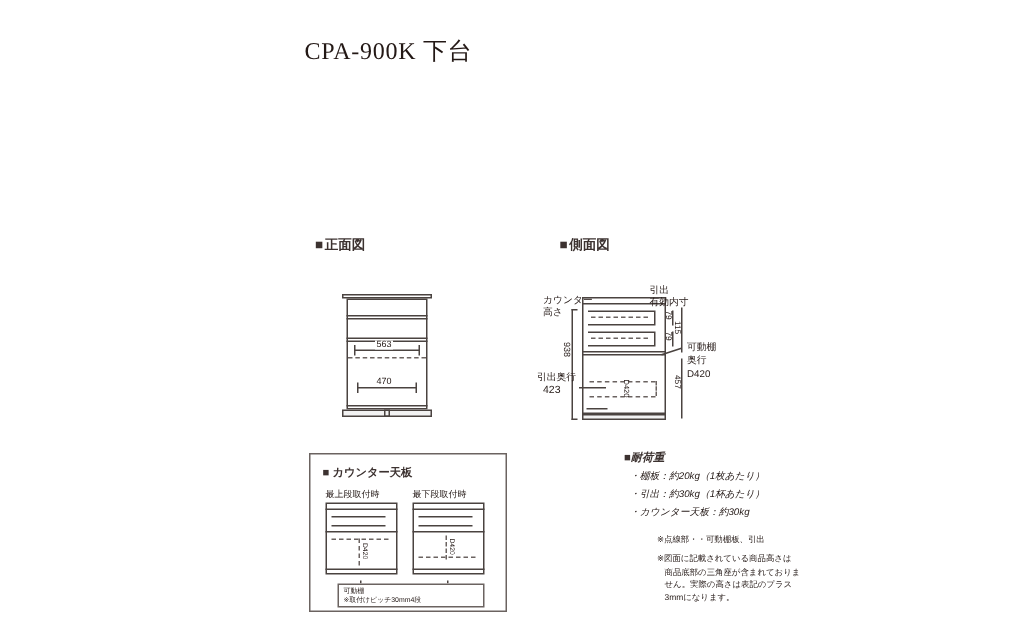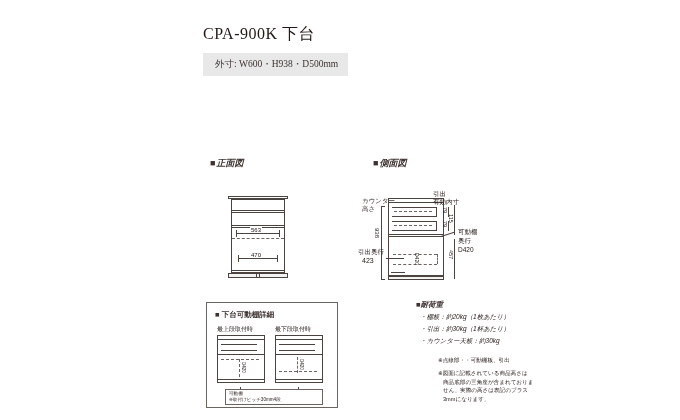--- a/index.html
+++ b/index.html
@@ -36,21 +36,20 @@
     white-space: nowrap;
   }
 
   
   .section-heading {
     position: absolute;
     font-size: 9px;
     font-weight: bold;
     color: #3c3230;
     white-space: nowrap;
-    font-style: italic;
   }
   #heading-front { left: 210px; top: 157px; }
   #heading-side  { left: 373px; top: 157px; }
   .sq { font-size: 9px; margin-right: 1px; }
 
   
   .line   { position: absolute; background: #4a4340; }
   .hline  { height: 1px; }
   .vline  { width: 1px; }
   .dash-h { position: absolute; height: 0; border-top: 1px dashed #6b6360; }
@@ -130,21 +129,20 @@
     font-size: 5.6px; line-height: 1.5; color: #231815;
   }
   #note-2 { margin-top: 5px; }
   .note-body { display: block; padding-left: 5px; }
 </style>
 </head>
 <body>
 
 <div id="title-block">
   <div id="product-title">CPA-900K 下台</div>
-  <div id="dimension-badge">外寸: W600・H938・D500mm</div>
 </div>
 
 <div class="section-heading" id="heading-front">
   <span class="sq">■</span><span>正面図</span>
 </div>
 <div class="section-heading" id="heading-side">
   <span class="sq">■</span><span>側面図</span>
 </div>
 
 <div id="front-view">
@@ -233,21 +231,21 @@
 <div class="line hline" style="left:441px; top:236px; width:14px; transform:rotate(-18deg); transform-origin:left center;"></div>
 <div class="lbl" style="left:458px; top:228px; line-height:1.35;">
   <div>可動棚</div>
   <div>奥行</div>
   <div>D420</div>
 </div>
 
 <div id="shelf-panel">
   <div id="shelf-panel-title">
     <span>■</span>
-    <span>下台可動棚詳細</span>
+    <span>カウンター天板</span>
   </div>
 
   <div class="shelf-sub-title" id="sd-title-a">最上段取付時</div>
   <div class="shelf-sub-title" id="sd-title-b">最下段取付時</div>
 
   <div class="sd-fig" id="sd-fig-a">
     <div class="box" style="left:0; top:0; width:48px; height:48px;"></div>
     <div class="line hline" style="left:0; top:4px; width:48px;"></div>
     <div class="line hline" style="left:4px; top:9px; width:36px;"></div>
     <div class="line hline" style="left:4px; top:15px; width:36px;"></div>

